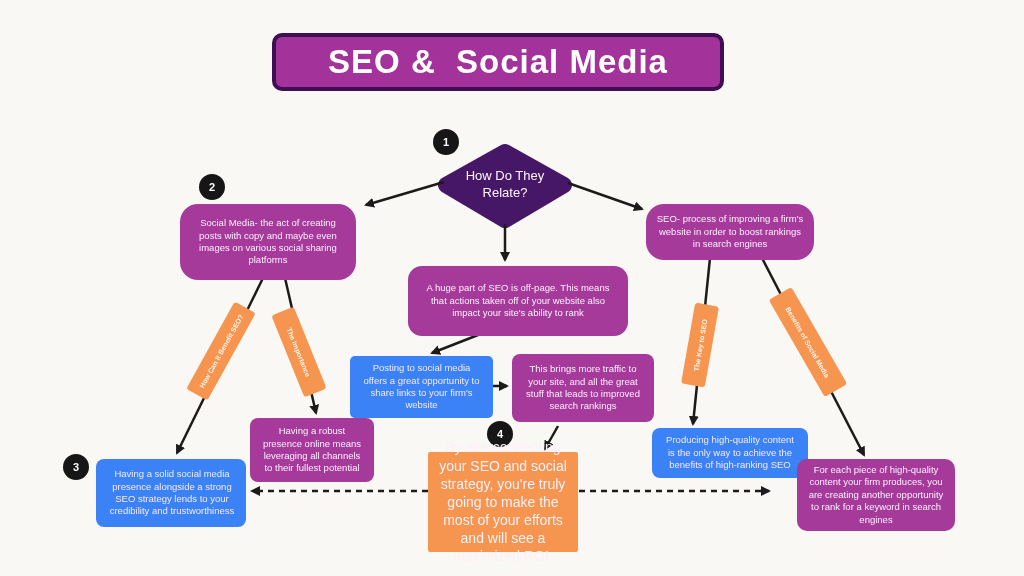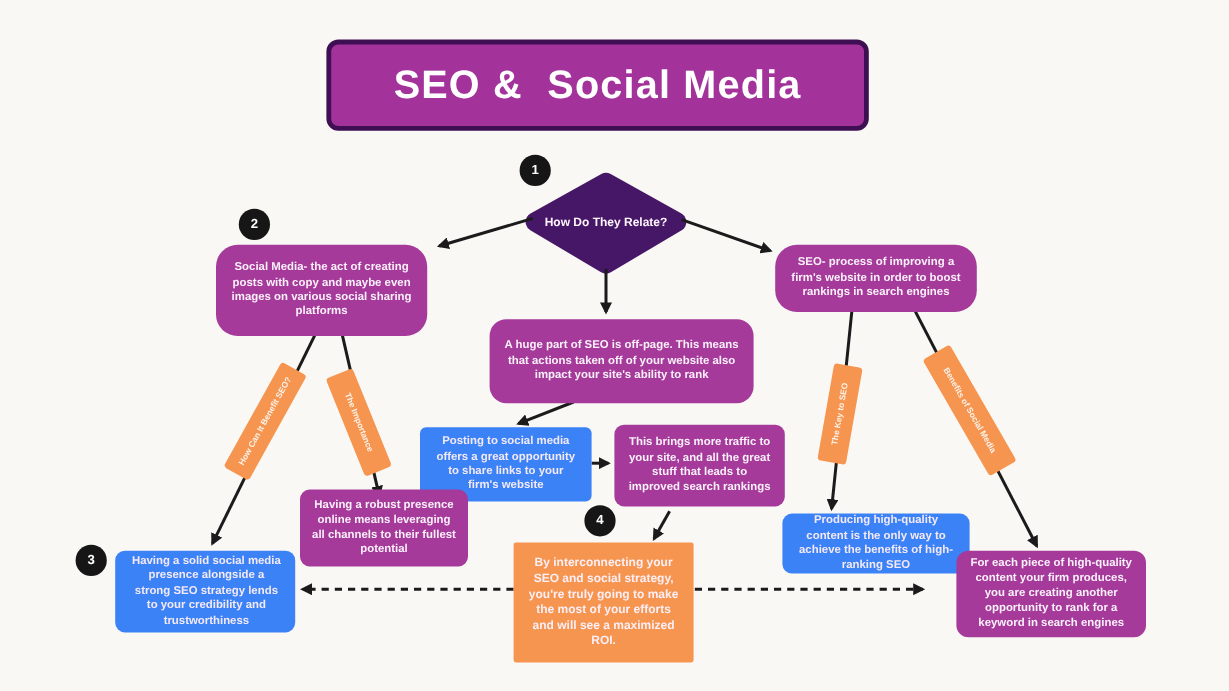--- a/index.html
+++ b/index.html
@@ -6,65 +6,65 @@
   body{
     width:1024px;height:576px;
     background:#FAF8F4;
     font-family:"Liberation Sans", sans-serif;
     position:relative;overflow:hidden;
   }
   .canvas{position:absolute;inset:0;width:1024px;height:576px;}
   svg.connectors{position:absolute;left:0;top:0;pointer-events:none;}
 
   .title-box{
-    position:absolute;left:272px;top:33px;width:452px;height:76px;
+    position:absolute;left:272px;top:33px;width:452px;height:58px;
     background:#A3339B;border:4px solid #3E0F52;border-radius:10px;
     display:flex;align-items:center;justify-content:center;
     box-sizing:border-box;
   }
   .title-box span{
     color:#FFFFFF;font-size:33px;font-weight:700;letter-spacing:1px;
     white-space:pre;
   }
 
   .diamond-label{
     position:absolute;left:448px;top:162px;width:114px;height:46px;
     display:flex;align-items:center;justify-content:center;text-align:center;
-    color:#FFF6FD;font-size:10px;font-weight:700;line-height:1.3;
+    color:#FFF6FD;font-size:13px;font-weight:400;line-height:1.3;
   }
 
   .badge{
     position:absolute;width:26px;height:26px;border-radius:50%;
     background:#161616;color:#FFFFFF;
     display:flex;align-items:center;justify-content:center;
     font-size:11px;font-weight:700;
   }
   #badge-1{left:433px;top:129px;}
   #badge-2{left:199px;top:174px;}
   #badge-3{left:63px;top:454px;}
   #badge-4{left:487px;top:421px;}
 
   .node{
     position:absolute;box-sizing:border-box;
     display:flex;align-items:center;justify-content:center;text-align:center;
-    color:#FBF1FA;font-weight:700;font-size:9.5px;line-height:1.3;
+    color:#FBF1FA;font-weight:400;font-size:9.5px;line-height:1.3;
     padding:6px 10px;
   }
   .magenta{background:#A53A9B;}
   .dark{background:#3b82f6;color:#F4E9F6;}
   .orange-node{background:#F6954F;color:#FDEFF7;}
 
   #node-social-def{left:180px;top:204px;width:176px;height:76px;border-radius:18px;}
   #node-seo-def{left:646px;top:204px;width:168px;height:56px;border-radius:18px;}
   #node-off-page{left:408px;top:266px;width:220px;height:70px;border-radius:14px;}
   #node-posting{left:350px;top:356px;width:143px;height:62px;border-radius:5px;}
   #node-traffic{left:512px;top:354px;width:142px;height:68px;border-radius:8px;}
-  #node-robust{left:250px;top:408px;width:140px;height:64px;border-radius:8px;}
+  #node-robust{left:250px;top:418px;width:124px;height:64px;border-radius:8px;}
   #node-credibility{left:96px;top:459px;width:150px;height:68px;border-radius:8px;padding-left:12px;}
-  #node-roi{left:428px;top:452px;width:150px;height:100px;border-radius:2px;font-size:10px;}
+  #node-roi{left:428px;top:452px;width:150px;height:100px;border-radius:2px;font-size:14px;}
   #node-quality{left:612px;top:428px;width:156px;height:50px;border-radius:8px;margin-left:40px;}
   #node-keyword{left:775px;top:459px;width:158px;height:72px;border-radius:10px;margin-left:22px;}
 
   .edge-label{
     position:absolute;background:#F6954F;border-radius:3px;
     display:flex;align-items:center;justify-content:center;text-align:center;
     color:#FDF3EC;font-size:7px;font-weight:700;white-space:nowrap;
   }
   #label-benefit-seo{left:171px;top:339px;width:100px;height:24px;transform:rotate(-61deg);}
   #label-importance{left:255px;top:340px;width:88px;height:24px;transform:rotate(68deg);}

